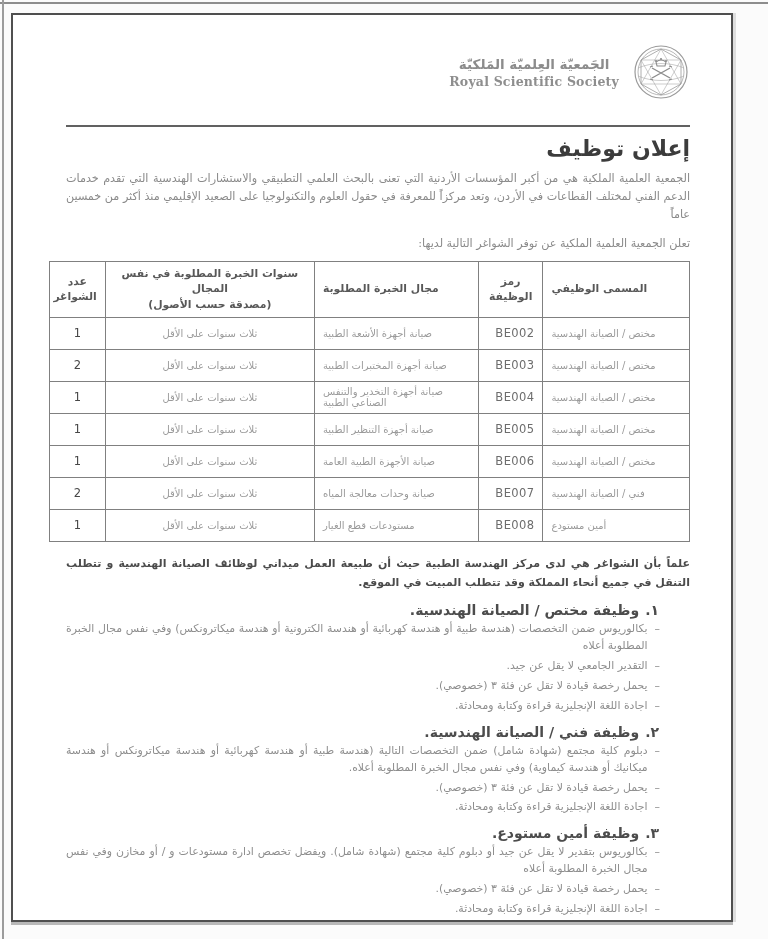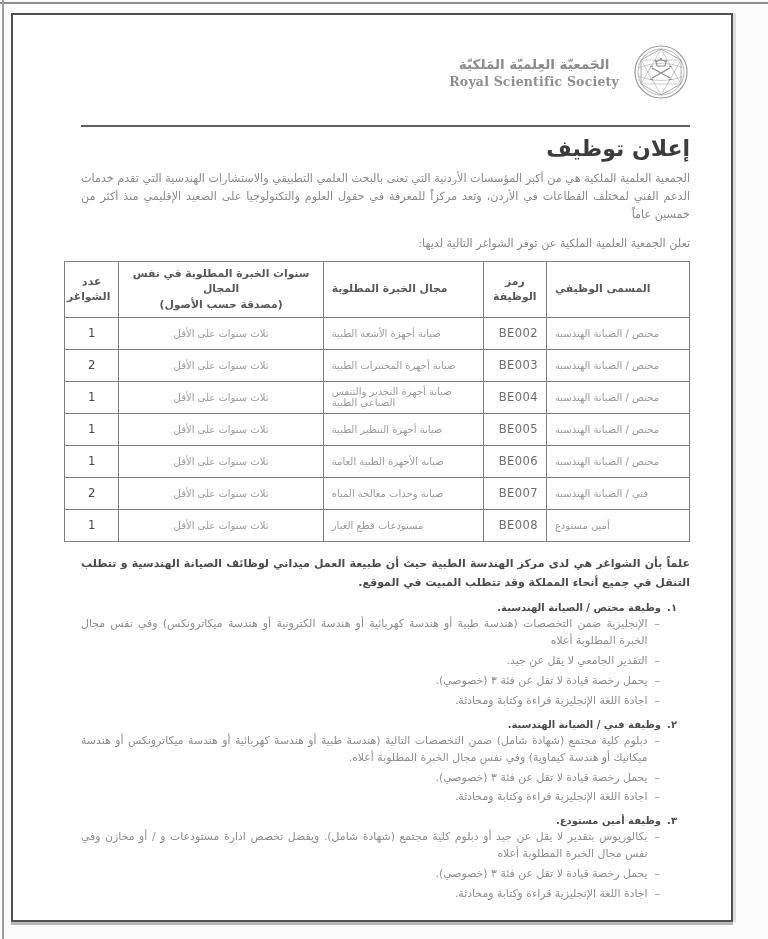--- a/index.html
+++ b/index.html
@@ -8,21 +8,21 @@
     background:#fbfbfb;
     font-family:"DejaVu Sans",sans-serif;
   }
   #scan{position:absolute;inset:0;filter:blur(0.3px);}
   .scan-top-line{position:absolute;top:2px;left:0;width:768px;height:2px;background:#8d8d8d;}
   .scan-left-line{position:absolute;top:0;left:2px;width:2px;height:939px;background:#9c9c9c;}
   .page{
     position:absolute;left:11px;top:13px;width:722px;height:909px;
     background:#ffffff;border:2px solid #4f4f4f;box-sizing:border-box;
     box-shadow:0 3px 0 rgba(130,130,130,.55), 3px 0 0 rgba(170,170,170,.35);
-    direction:rtl;padding:0 41px 0 68px;overflow:hidden;
+    direction:rtl;padding:0 41px 0 53px;overflow:hidden;
   }
   
   .header-row{display:flex;align-items:center;gap:13px;margin-top:25px;height:64px;}
   .logo{flex:0 0 auto;width:58px;height:60px;}
   .org-text{text-align:center;}
   .org-ar{font-size:13.5px;font-weight:bold;color:#8c8c8c;letter-spacing:.2px;}
   .org-en{font-family:"DejaVu Serif",serif;font-size:12.5px;font-weight:bold;color:#8e8e8e;margin-top:2px;letter-spacing:.2px;}
   .rule{height:2px;background:#616161;margin-top:21px;}
   
   .doc-title{font-size:22px;font-weight:bold;color:#3c3c3c;margin-top:9px;}
@@ -34,21 +34,21 @@
   th{font-size:10.8px;font-weight:bold;color:#585858;padding:4px 8px;line-height:1.45;white-space:pre-line;vertical-align:middle;height:40px;}
   td{font-size:10px;color:#9a9a9a;padding:4px 8px;height:32px;vertical-align:middle;}
   .c-title{width:22.9%;} .c-code{width:10.1%;} .c-field{width:25.6%;} .c-years{width:32.7%;} .c-count{width:8.7%;}
   th.al-r,td.al-r{text-align:left;} th.al-c,td.al-c{text-align:center;}
   td.code{color:#6d6d6d;text-align:right;font-size:11.5px;letter-spacing:.4px;direction:ltr;}
   td.count{color:#474747;text-align:center;font-size:11.5px;}
   td.years{text-align:center;}
   
   .note-bold{color:#4b4b4b;font-weight:bold;font-size:11px;line-height:1.8;margin-top:12px;text-align:justify;}
   
-  .sec-heading{margin:9px 13px 3px 0;font-size:10px;font-weight:bold;color:#4c4c4c;}
+  .sec-heading{margin:9px 31px 3px 0;font-size:14px;font-weight:bold;color:#4c4c4c;}
   .sec-num{display:inline-block;margin-left:6px;}
   .bullet{display:flex;gap:7px;padding-right:30px;color:#8d8d8d;font-size:10.9px;line-height:1.55;margin-top:3px;text-align:justify;}
   .dash{flex:0 0 auto;color:#8d8d8d;}
 </style>
 </head>
 <body>
 
 <div id="scan">
   <div class="scan-top-line"></div>
   <div class="scan-left-line"></div>
@@ -160,21 +160,21 @@
           </tr>
         </tbody>
     </table>
 
     <div class="note-bold">علماً بأن الشواغر هي لدى مركز الهندسة الطبية حيث أن طبيعة العمل ميداني لوظائف الصيانة الهندسية و تتطلب التنقل في جميع أنحاء المملكة وقد تتطلب المبيت في الموقع.</div>
 
     <div>
         <div class="sec-heading"><span class="sec-num">١.</span><span>وظيفة مختص / الصيانة الهندسية.</span></div>
         <div class="bullet">
           <span class="dash">–</span>
-          <span>الإنجليزية ضمن التخصصات (هندسة طبية أو هندسة كهربائية أو هندسة الكترونية أو هندسة ميكاترونكس) وفي نفس مجال الخبرة المطلوبة أعلاه</span>
+          <span>بكالوريوس ضمن التخصصات (هندسة طبية أو هندسة كهربائية أو هندسة الكترونية أو هندسة ميكاترونكس) وفي نفس مجال الخبرة المطلوبة أعلاه</span>
         </div>
         <div class="bullet">
           <span class="dash">–</span>
           <span>التقدير الجامعي لا يقل عن جيد.</span>
         </div>
         <div class="bullet">
           <span class="dash">–</span>
           <span>يحمل رخصة قيادة لا تقل عن فئة ٣ (خصوصي).</span>
         </div>
         <div class="bullet">

